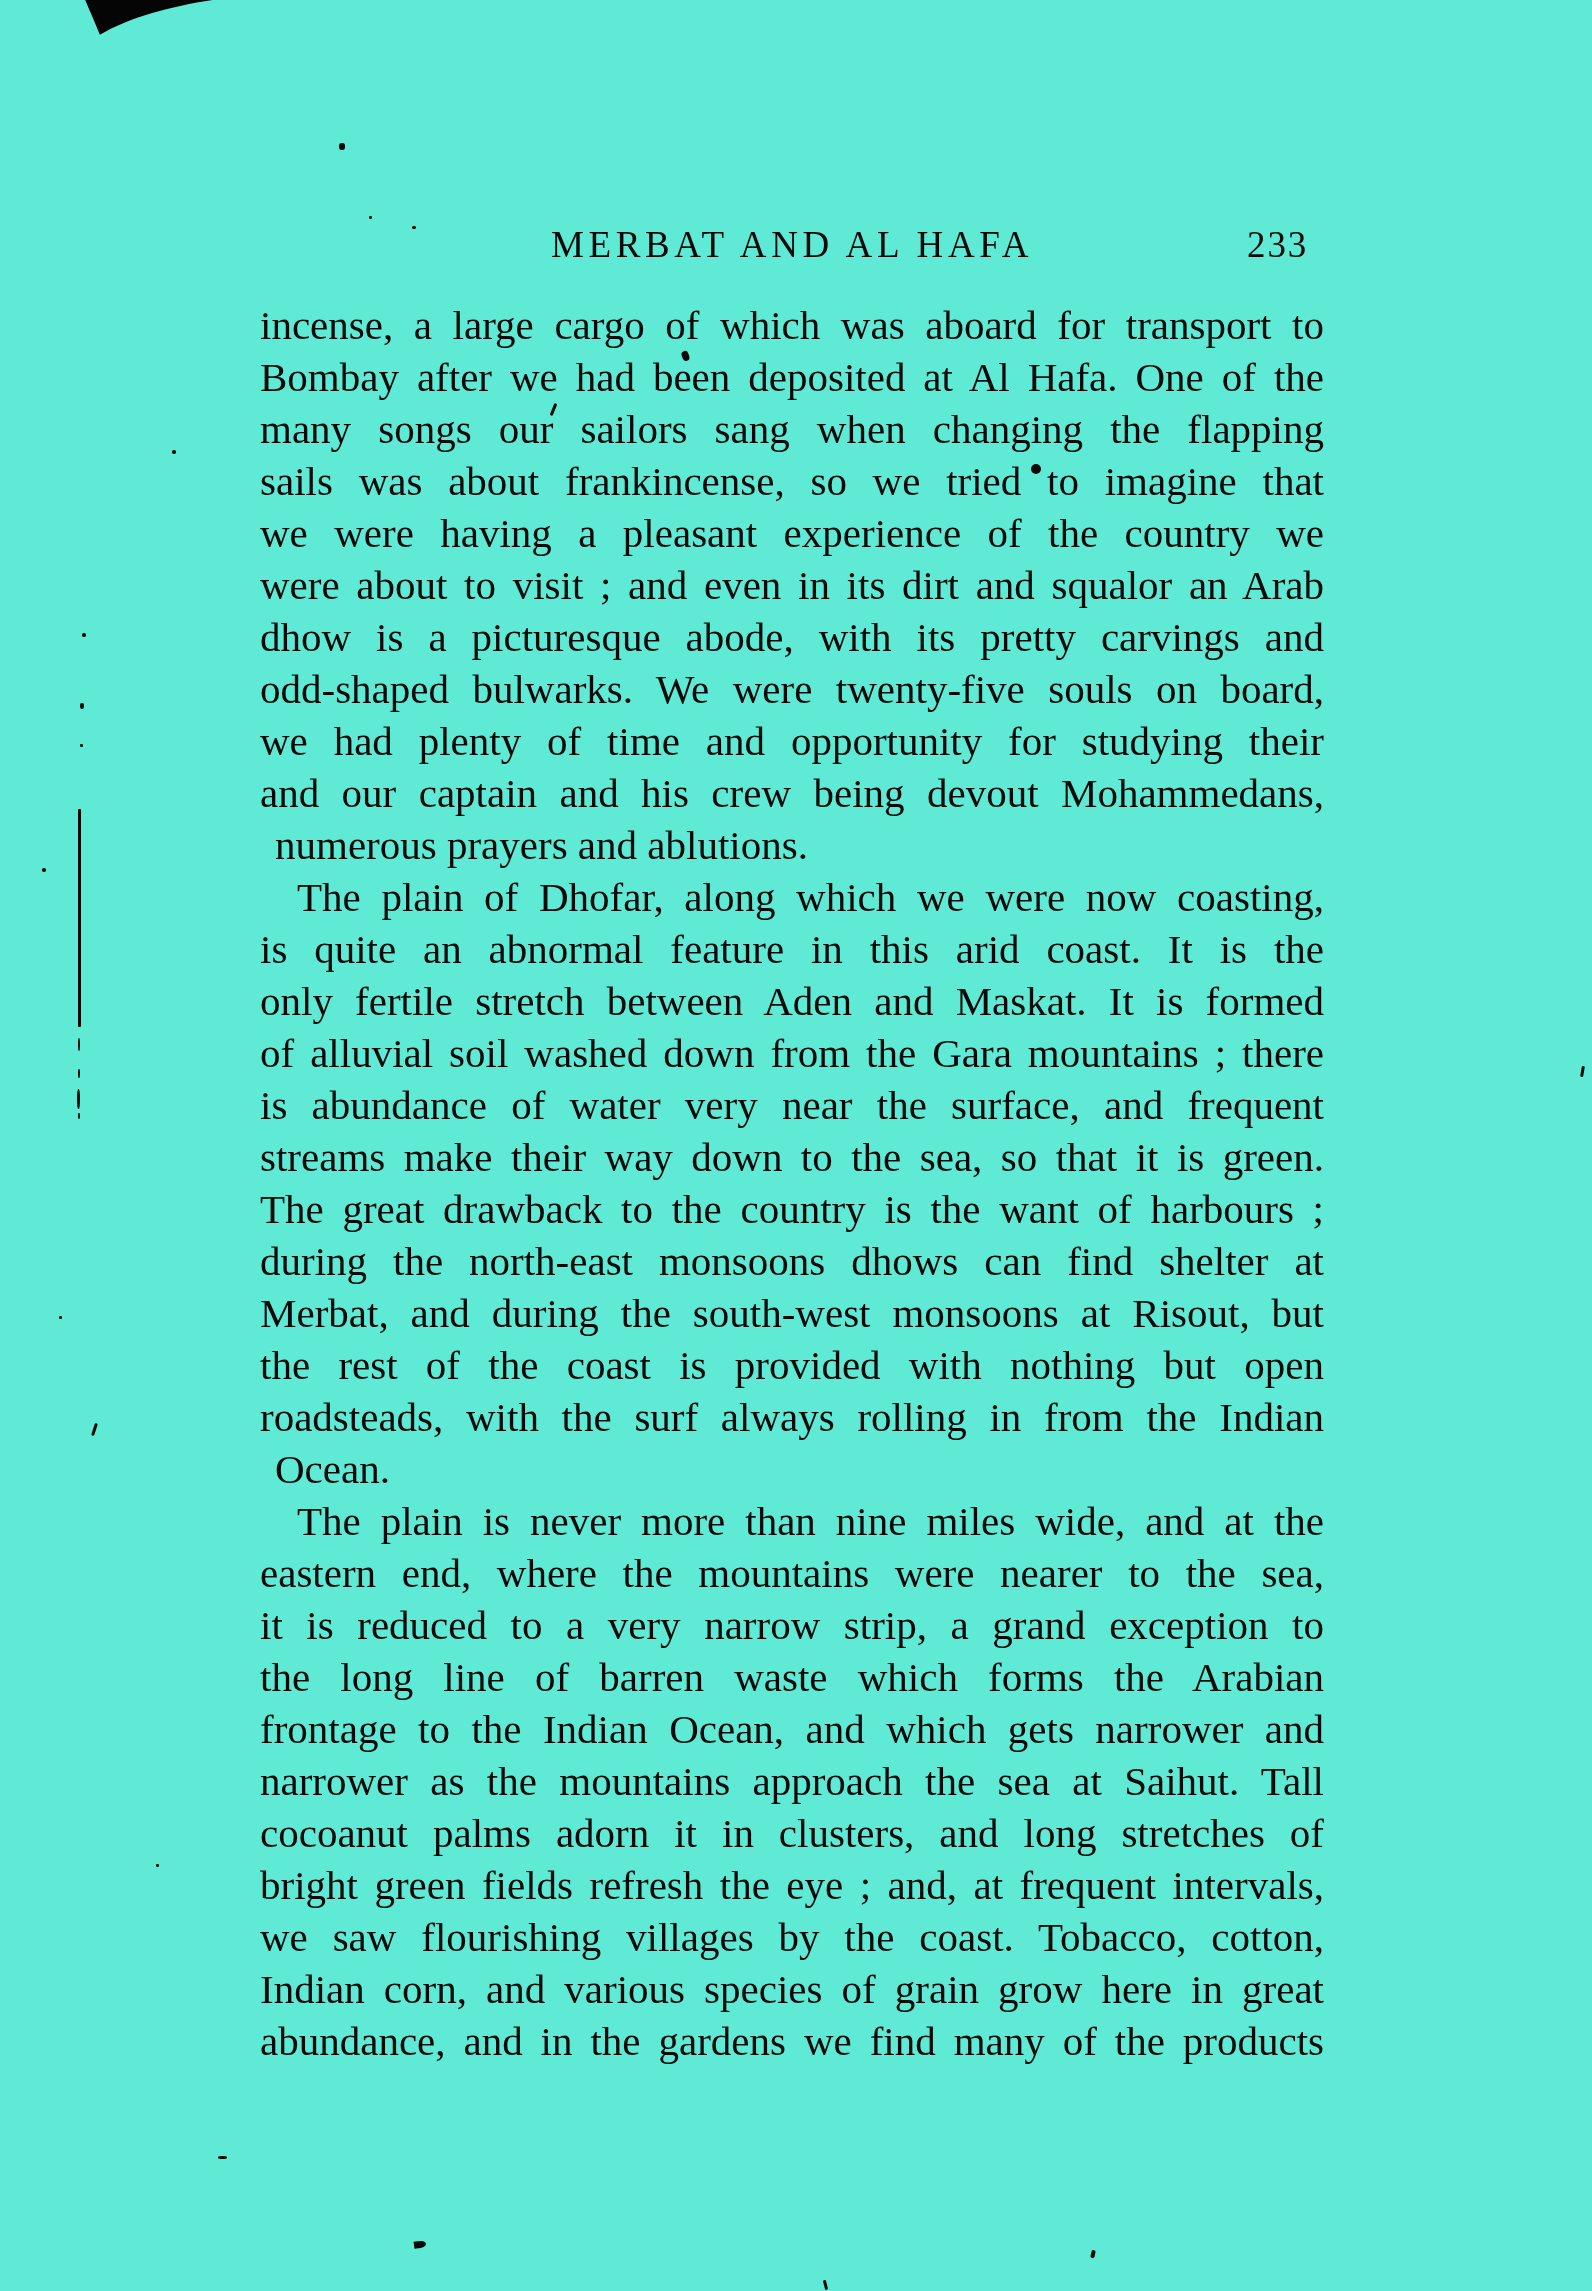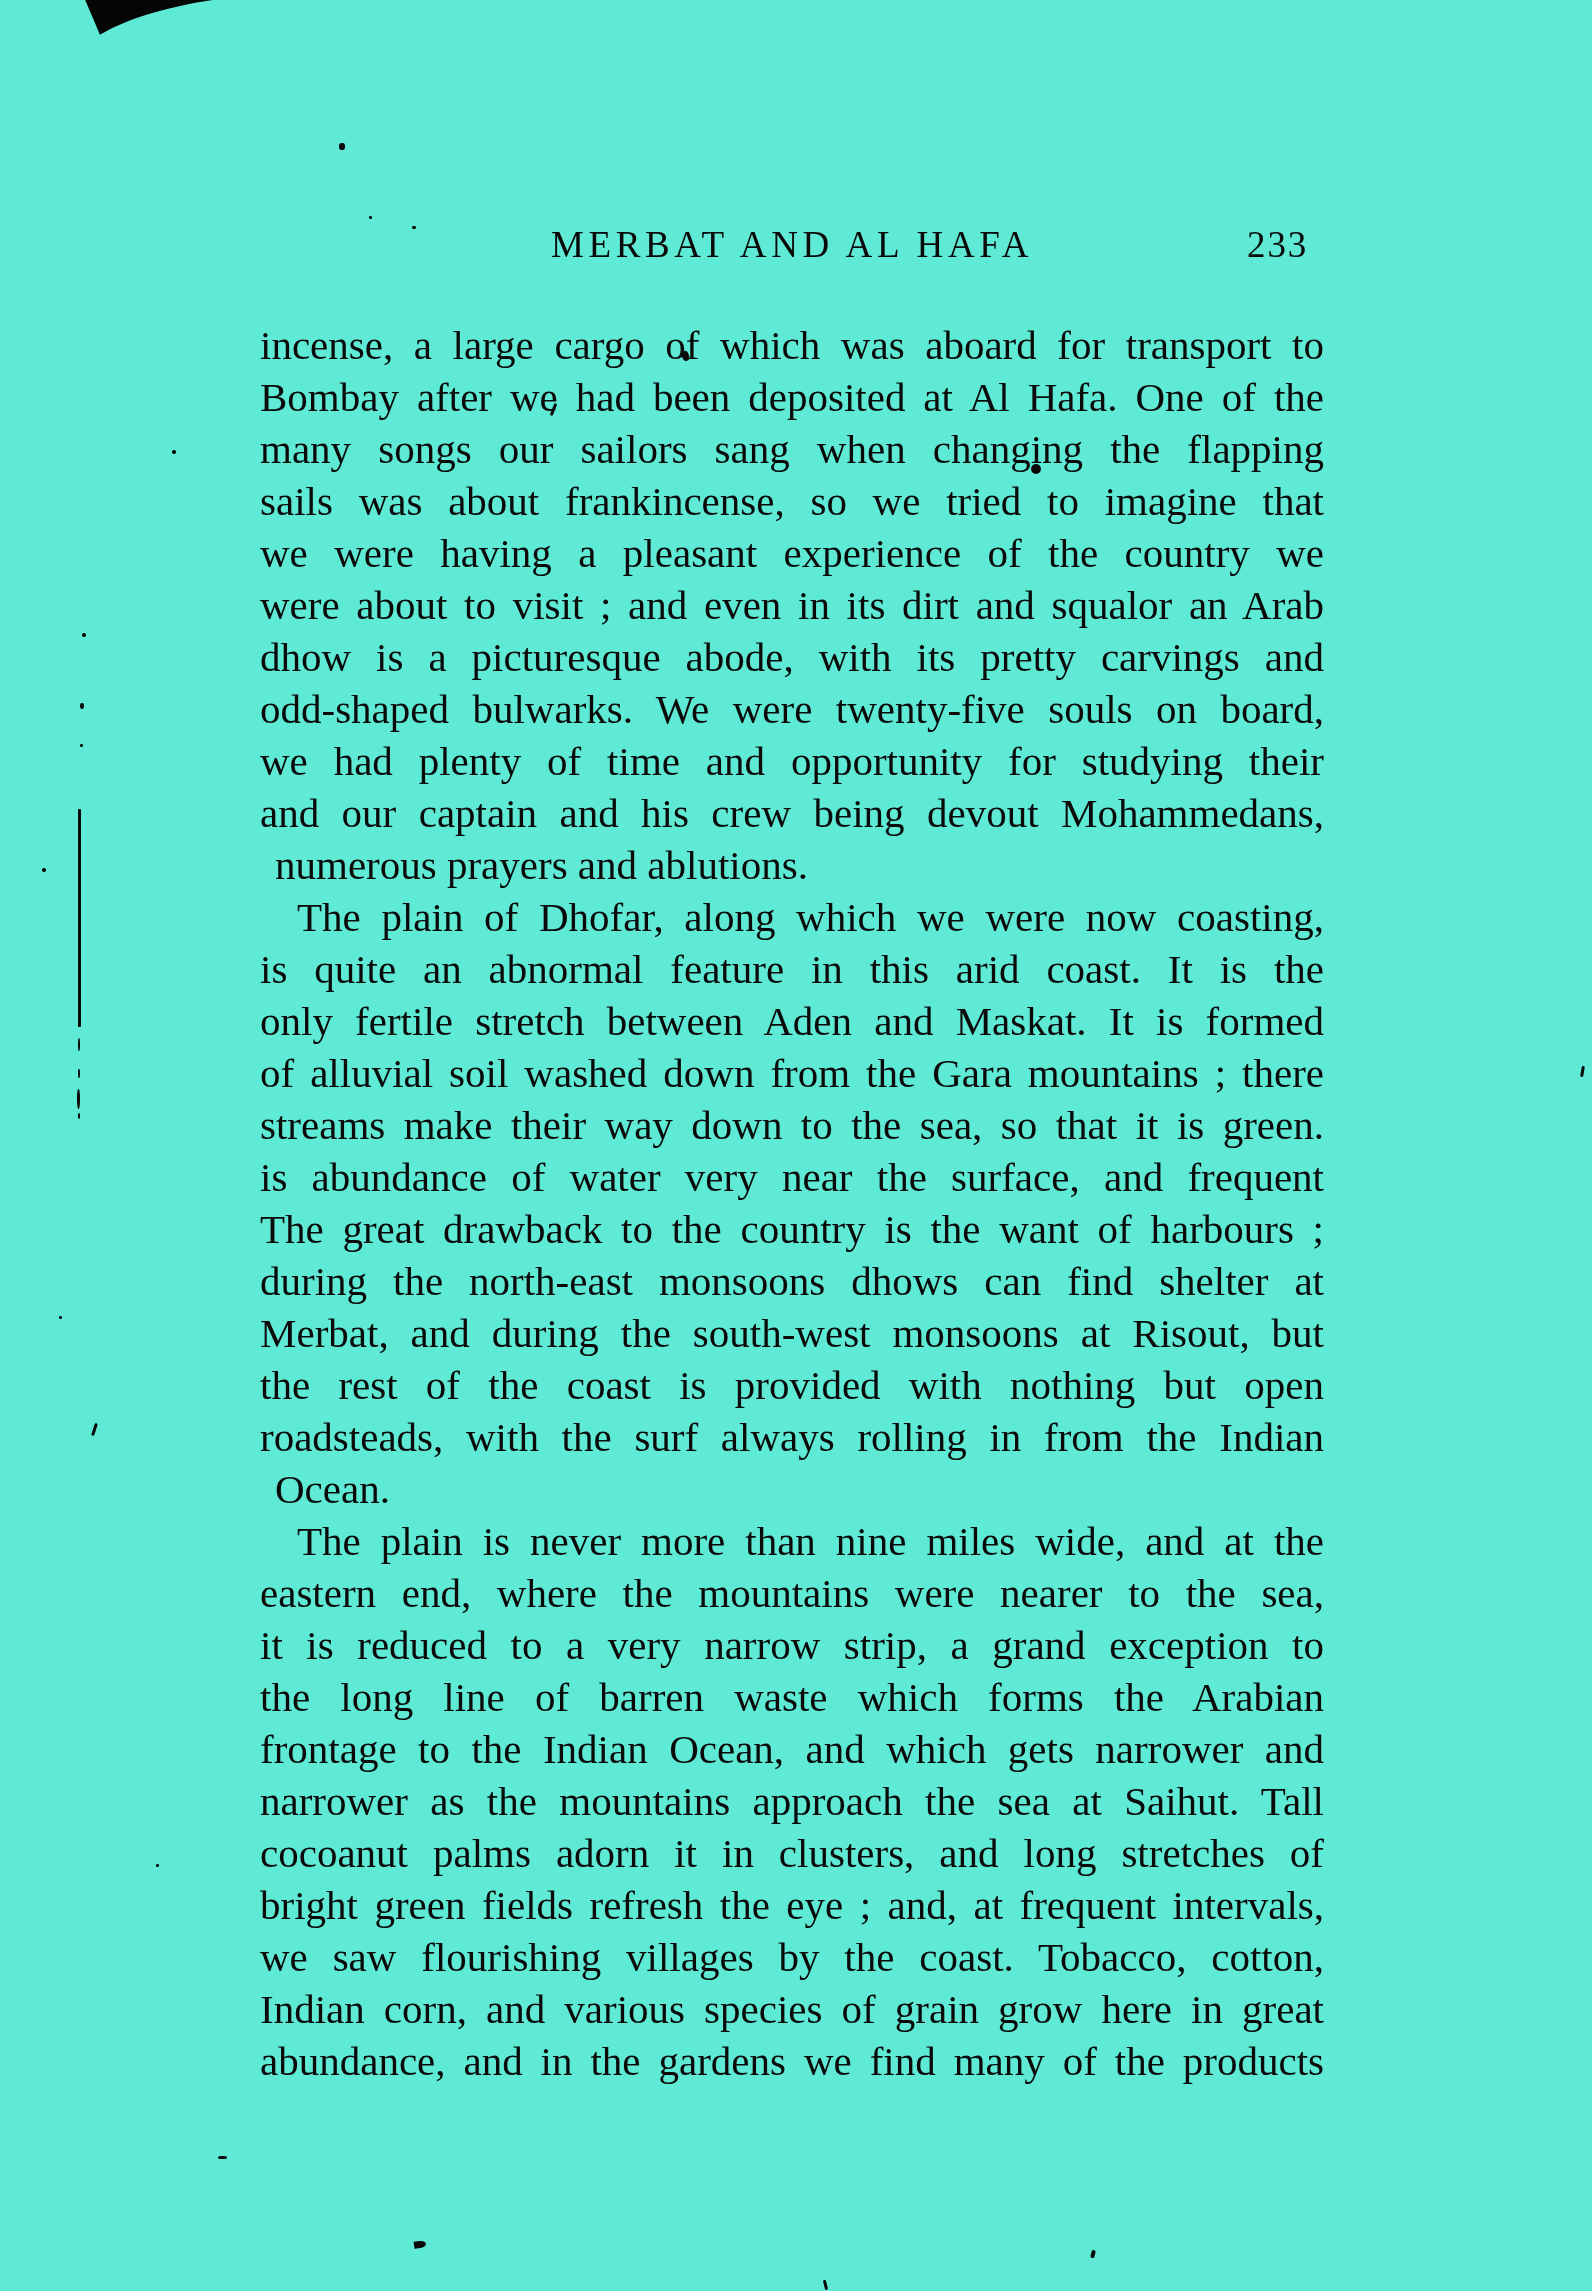--- a/index.html
+++ b/index.html
@@ -39,21 +39,21 @@
     right: 16px;
     top: 0;
     font-size: 37px;
     line-height: 41px;
     letter-spacing: 1.8px;
   }
   
   .body-text {
     position: absolute;
     left: 260px;
-    top: 319px;
+    top: 299px;
     width: 1064px;
   }
   .tline {
     height: 52px;
     line-height: 52px;
     font-size: 41px;
     text-align: justify;
     text-align-last: justify;
     white-space: normal;
     overflow: visible;
@@ -110,22 +110,22 @@
       <div class="tline">were about to visit ; and even in its dirt and squalor an Arab</div>
       <div class="tline">dhow is a picturesque abode, with its pretty carvings and</div>
       <div class="tline">odd-shaped bulwarks.  We were twenty-five souls on board,</div>
       <div class="tline">we had plenty of time and opportunity for studying their</div>
       <div class="tline">and our captain and his crew being devout Mohammedans,</div>
       <div class="tline natural">numerous prayers and ablutions.</div>
       <div class="tline indent">The plain of Dhofar, along which we were now coasting,</div>
       <div class="tline">is quite an abnormal feature in this arid coast.  It is the</div>
       <div class="tline">only fertile stretch between Aden and Maskat.  It is formed</div>
       <div class="tline">of alluvial soil washed down from the Gara mountains ; there</div>
+      <div class="tline">is abundance of water very near the surface, and frequent</div>
       <div class="tline">streams make their way down to the sea, so that it is green.</div>
-      <div class="tline">is abundance of water very near the surface, and frequent</div>
       <div class="tline">The great drawback to the country is the want of harbours ;</div>
       <div class="tline">during the north-east monsoons dhows can find shelter at</div>
       <div class="tline">Merbat, and during the south-west monsoons at Risout, but</div>
       <div class="tline">the rest of the coast is provided with nothing but open</div>
       <div class="tline">roadsteads, with the surf always rolling in from the Indian</div>
       <div class="tline natural">Ocean.</div>
       <div class="tline indent">The plain is never more than nine miles wide, and at the</div>
       <div class="tline">eastern end, where the mountains were nearer to the sea,</div>
       <div class="tline">it is reduced to a very narrow strip, a grand exception to</div>
       <div class="tline">the long line of barren waste which forms the Arabian</div>

